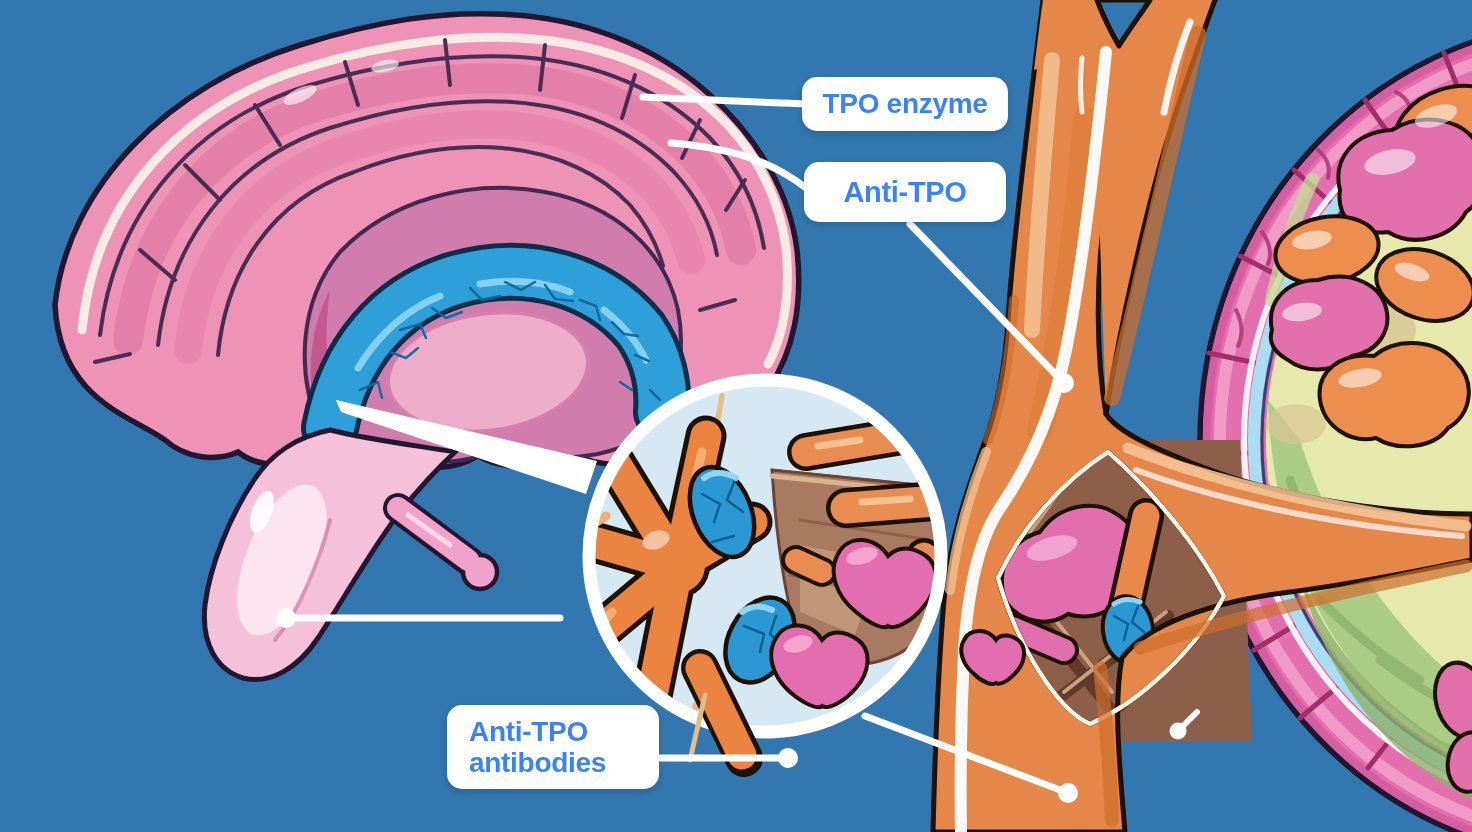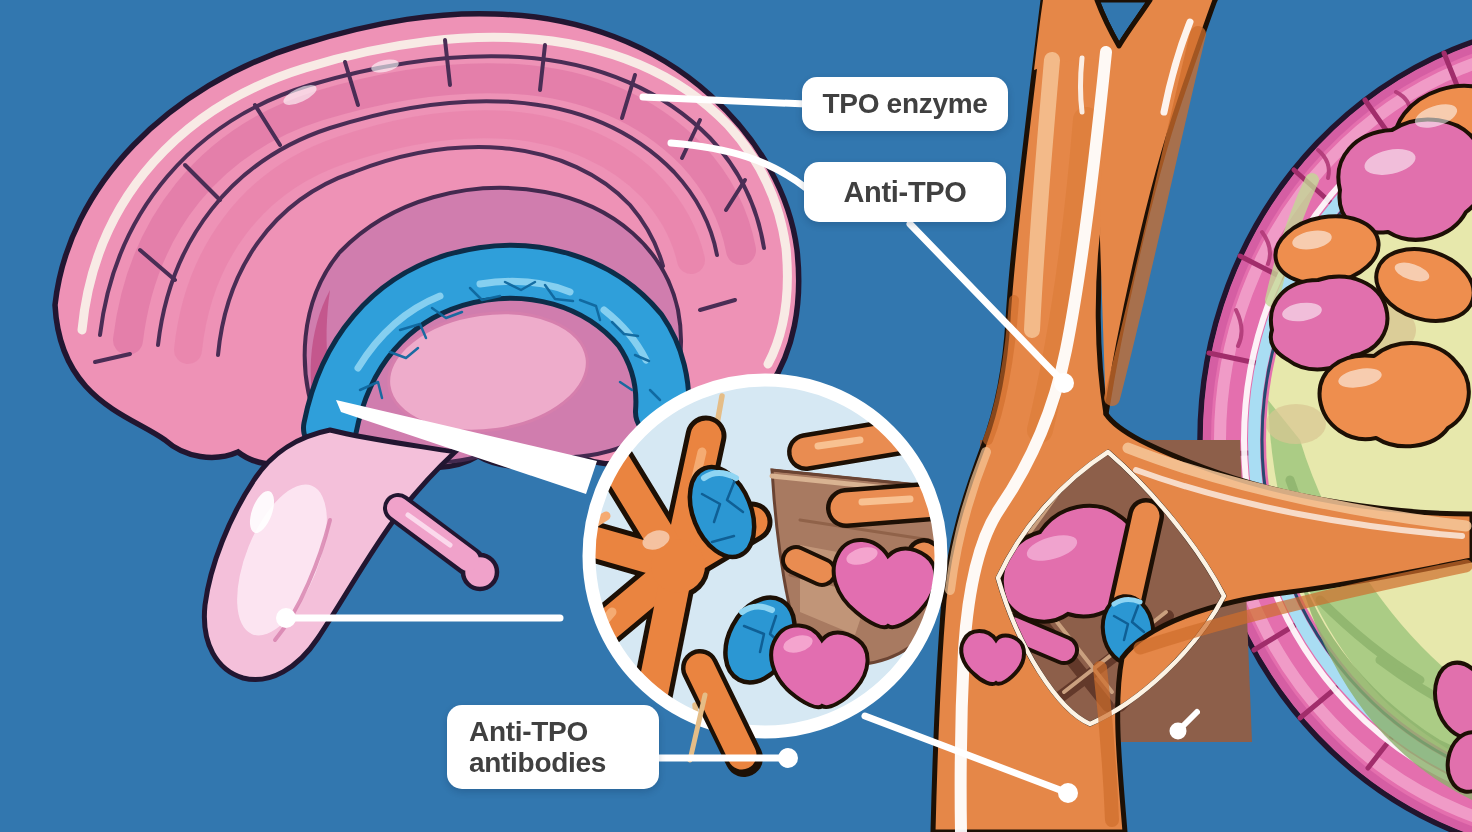--- a/index.html
+++ b/index.html
@@ -1,19 +1,19 @@
 <!DOCTYPE html>
 <html><head>
 <meta charset="utf-8">
 <style>
   html,body{margin:0;padding:0;background:#24496e;}
   .stage{position:relative;width:1472px;height:832px;overflow:hidden;background:#3277af;font-family:"Liberation Sans",sans-serif;}
   .stage svg{position:absolute;left:0;top:0;display:block;}
   .callout{position:absolute;background:#ffffff;border-radius:15px;display:flex;align-items:center;justify-content:center;
-           font-weight:700;color:#404040;box-shadow:0 3px 7px rgba(10,30,60,.20);letter-spacing:-0.3px;}
+           font-weight:700;color:#3b82f6;box-shadow:0 3px 7px rgba(10,30,60,.20);letter-spacing:-0.3px;}
   #label-tpo{left:802px;top:77px;width:206px;height:54px;font-size:28px;}
   #label-antitpo{left:804px;top:162px;width:202px;height:60px;font-size:29px;}
   #label-antibodies{left:447px;top:705px;width:212px;height:84px;font-size:28px;line-height:31px;
                     flex-direction:column;align-items:flex-start;padding-left:22px;box-sizing:border-box;}
   .line{stroke-linecap:round;stroke-linejoin:round;fill:none;}
 </style>
 </head>
 <body>
 
 <div class="stage">

